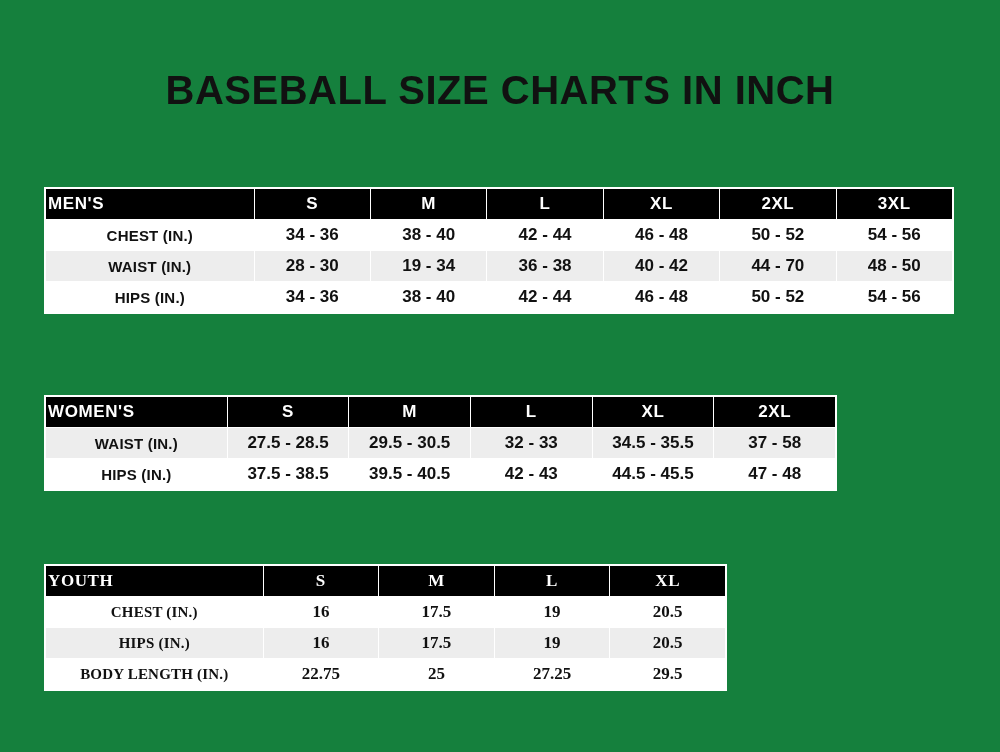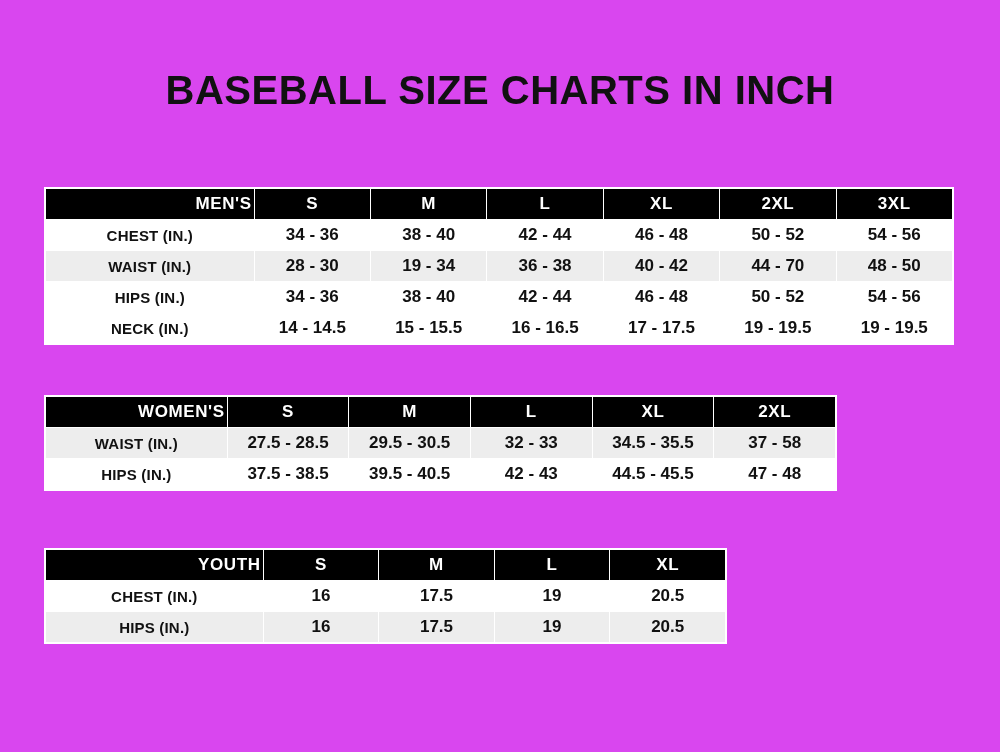--- a/index.html
+++ b/index.html
@@ -11,40 +11,40 @@
     height: 752px;
     background: #ffffff;
     font-family: "Liberation Sans", sans-serif;
     color: #000000;
     overflow: hidden;
   }
   .page {
     position: relative;
     width: 1000px;
     height: 752px;
-    background: #d946ef;
+    background: #15803d;
   }
   .title {
     position: absolute;
     top: 68px;
     left: 0;
     width: 1000px;
     text-align: center;
     font-size: 40px;
     font-weight: bold;
     letter-spacing: 0.5px;
     color: #111111;
   }
   .chart-block {
     position: absolute;
     left: 44px;
   }
   #men-block { top: 187px; width: 908px; }
   #women-block { top: 395px; width: 791px; }
-  #youth-block { top: 548px; width: 681px; }
+  #youth-block { top: 564px; width: 681px; font-family: Liberation Serif, serif; }
 
   table.size-table {
     border-collapse: collapse;
     width: 100%;
     table-layout: fixed;
   }
   table.size-table td, table.size-table th {
     border: 1px solid #ffffff;
     height: 31px;
     text-align: center;
@@ -55,21 +55,21 @@
     white-space: nowrap;
   }
   thead th {
     background: #000000;
     color: #ffffff;
     font-size: 17.5px;
     letter-spacing: 0.6px;
     height: 33px;
   }
   thead th.rowlabel-head {
-    text-align: right;
+    text-align: left;
   }
   tbody tr.odd td {
     background: #ffffff;
     color: #111111;
   }
   tbody tr.even td {
     background: #ededed;
     color: #111111;
   }
   tbody td.rowlabel {
@@ -137,29 +137,20 @@
         </tr>
         <tr class="odd">
           <td class="rowlabel">HIPS (IN.)</td>
           <td>34 - 36</td>
           <td>38 - 40</td>
           <td>42 - 44</td>
           <td>46 - 48</td>
           <td>50 - 52</td>
           <td>54 - 56</td>
         </tr>
-        <tr class="odd">
-          <td class="rowlabel">NECK (IN.)</td>
-          <td>14 - 14.5</td>
-          <td>15 - 15.5</td>
-          <td>16 - 16.5</td>
-          <td>17 - 17.5</td>
-          <td>19 - 19.5</td>
-          <td>19 - 19.5</td>
-        </tr>
       </tbody>
     </table>
   </div>
 
   <div class="chart-block" id="women-block">
     <table class="size-table">
       <colgroup>
           <col class="label-col">
           <col>
           <col>
@@ -224,17 +215,24 @@
           <td>19</td>
           <td>20.5</td>
         </tr>
         <tr class="even">
           <td class="rowlabel">HIPS (IN.)</td>
           <td>16</td>
           <td>17.5</td>
           <td>19</td>
           <td>20.5</td>
         </tr>
+        <tr class="odd">
+          <td class="rowlabel">BODY LENGTH (IN.)</td>
+          <td>22.75</td>
+          <td>25</td>
+          <td>27.25</td>
+          <td>29.5</td>
+        </tr>
       </tbody>
     </table>
   </div>
 
 </div>
 
 </body></html>

